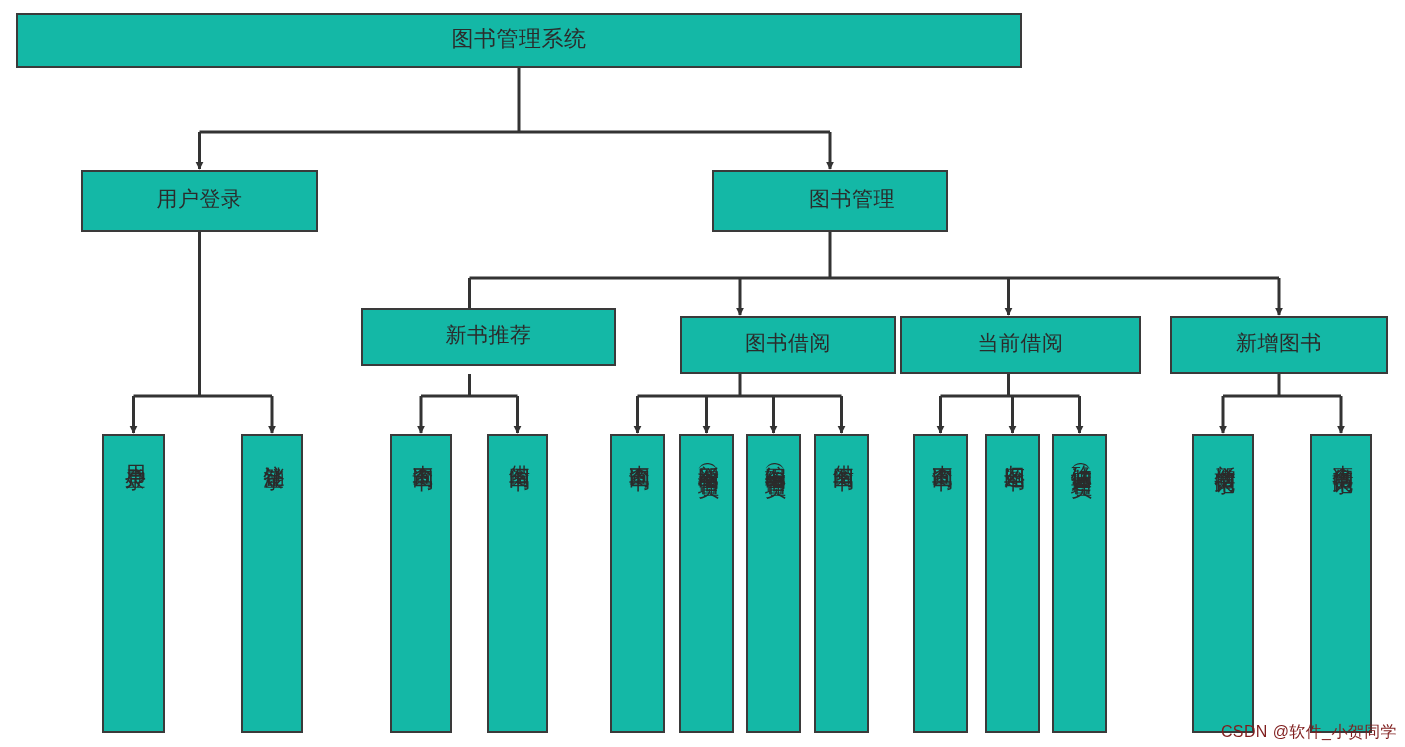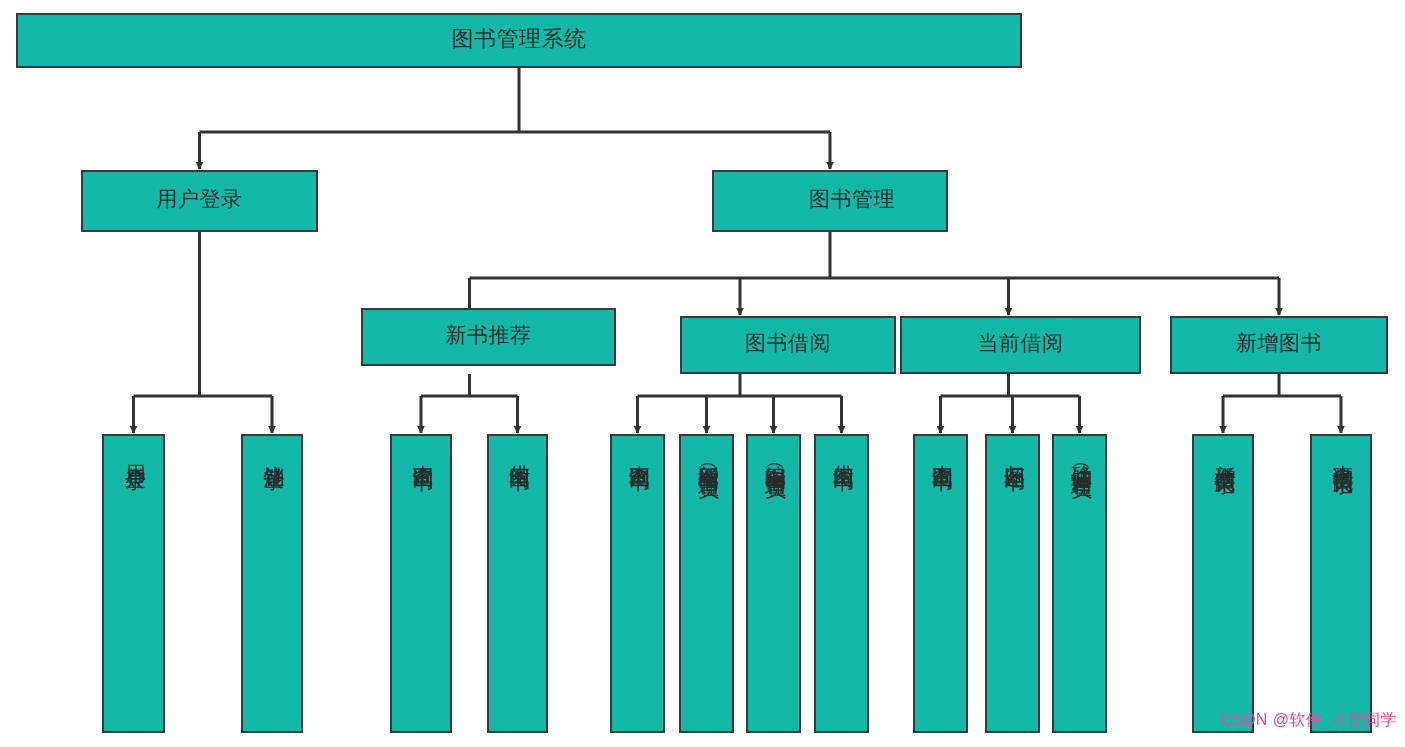--- a/index.html
+++ b/index.html
@@ -59,23 +59,23 @@
     writing-mode: vertical-rl;
     text-orientation: upright;
     font-size: 21px;
     line-height: 1.05;
     letter-spacing: 2px;
     white-space: nowrap;
   }
   .watermark {
     position: absolute;
     right: 8px;
-    bottom: 16px;
+    bottom: 4px;
     font-size: 16px;
-    color: #ec4899;
+    color: #7f1d1d;
     letter-spacing: 0.4px;
     white-space: nowrap;
     user-select: none;
   }
 </style>
 </head>
 <body>
 
 <div id="diagram-root">
 

